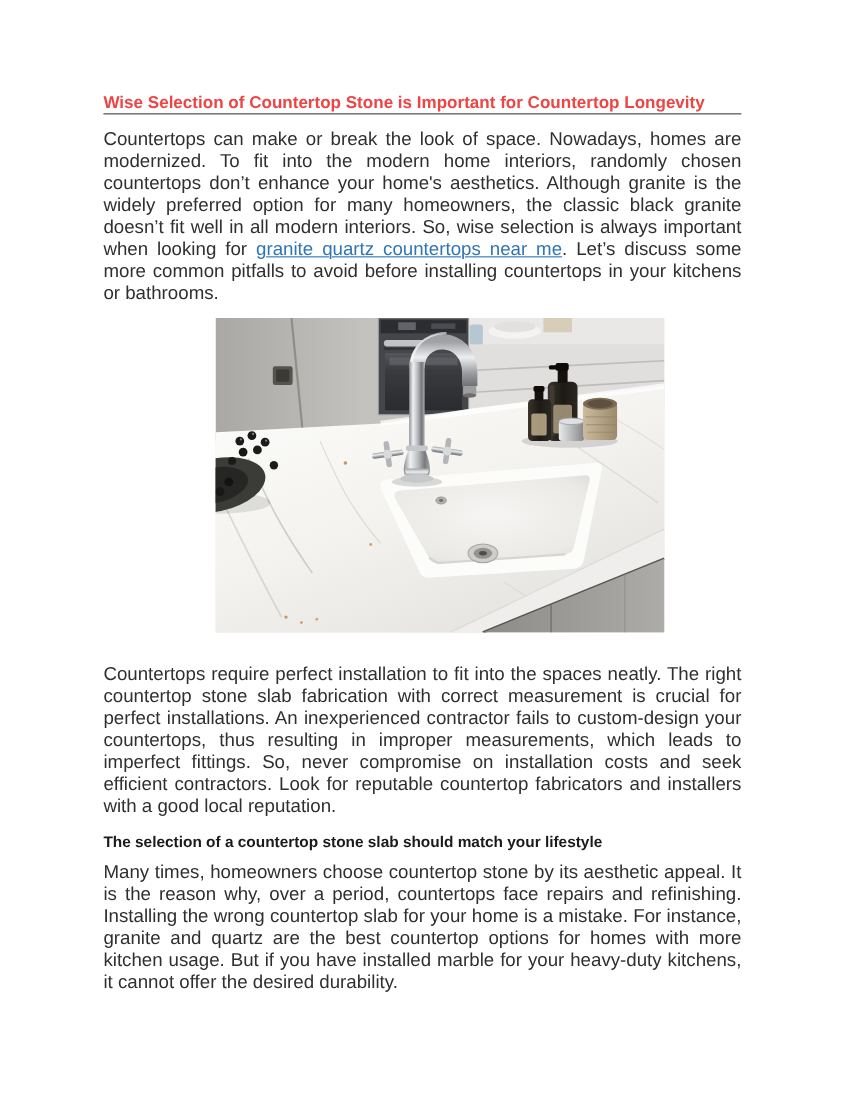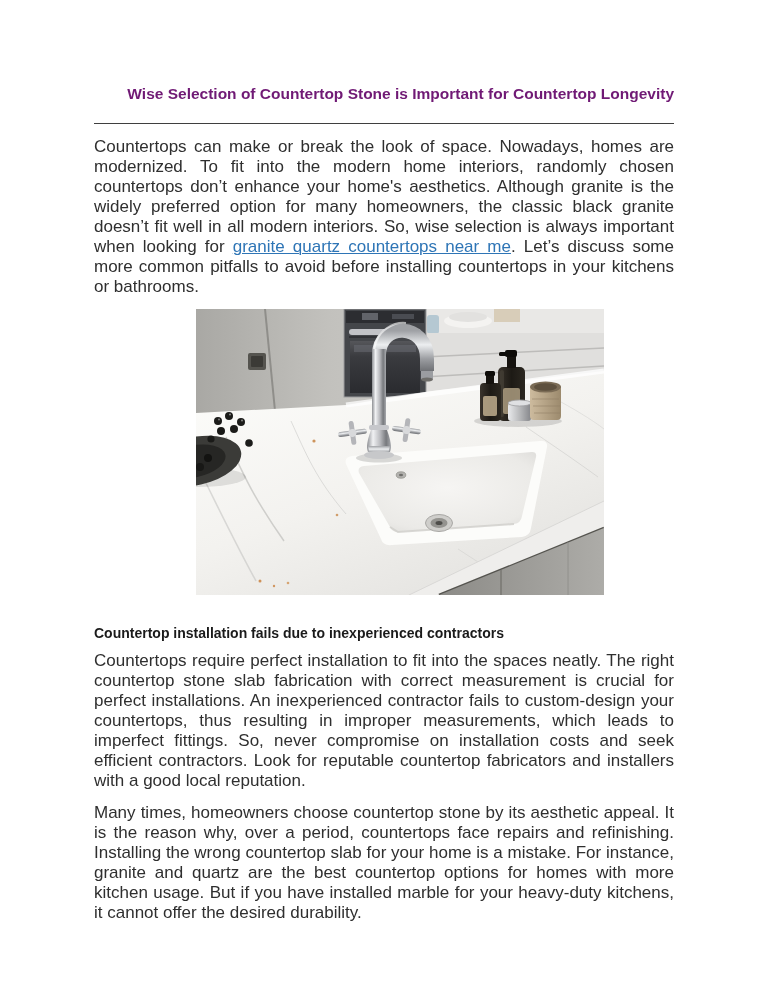--- a/index.html
+++ b/index.html
@@ -10,25 +10,25 @@
     background: #ffffff;
     box-sizing: border-box;
     padding: 84px 94px 0 94px;
     font-family: "Liberation Sans", "DejaVu Sans", sans-serif;
     color: #2f2f2f;
     overflow: hidden;
   }
   .doc-title {
     font-size: 15.5px;
     font-weight: bold;
-    color: #701a75;
-    text-align: right;
+    color: #ef4444;
+    text-align: left;
     line-height: 19px;
     margin: 0 0 13px 0;
-    padding-bottom: 20px;
+    padding-bottom: 0;
     border-bottom: 1px solid #3f3f3f;
   }
   p.body-text {
     font-size: 17px;
     line-height: 20px;
     text-align: justify;
     margin: 0 0 12px 0;
     color: #2f2f2f;
   }
   h2.section-heading {
@@ -251,19 +251,19 @@
         <rect x="312" y="94" width="23" height="18" rx="3" fill="url(#potGrad)"></rect>
         <ellipse cx="323.5" cy="94" rx="11.5" ry="3" fill="#dfe0e2" stroke="#9fa0a2" stroke-width="0.8"></ellipse>
         <rect x="334" y="76" width="31" height="35" rx="4" fill="url(#jarGrad)"></rect>
         <ellipse cx="349.5" cy="78" rx="15.5" ry="5.5" fill="#7a6b55"></ellipse>
         <ellipse cx="349.5" cy="78" rx="11.5" ry="3.8" fill="#5d503e"></ellipse>
         <path d="M336,90 L363,90 M337,97 L364,97 M338,104 L364,104" stroke="#8f7e63" stroke-width="1" opacity="0.55" fill="none"></path>
       </g>
     </svg>
   </figure>
 
-  <h2 class="section-heading">Countertop installation fails due to inexperienced contractors</h2>
   <p class="body-text">Countertops require perfect installation to fit into the spaces neatly. The right countertop stone slab fabrication with correct measurement is crucial for perfect installations. An inexperienced contractor fails to custom-design your countertops, thus resulting in improper measurements, which leads to imperfect fittings. So, never compromise on installation costs and seek efficient contractors. Look for reputable countertop fabricators and installers with a good local reputation.</p>
 
+  <h2 class="section-heading">The selection of a countertop stone slab should match your lifestyle</h2>
   <p class="body-text">Many times, homeowners choose countertop stone by its aesthetic appeal. It is the reason why, over a period, countertops face repairs and refinishing. Installing the wrong countertop slab for your home is a mistake. For instance, granite and quartz are the best countertop options for homes with more kitchen usage. But if you have installed marble for your heavy-duty kitchens, it cannot offer the desired durability.</p>
 
 
 </div>
 
 </body></html>

